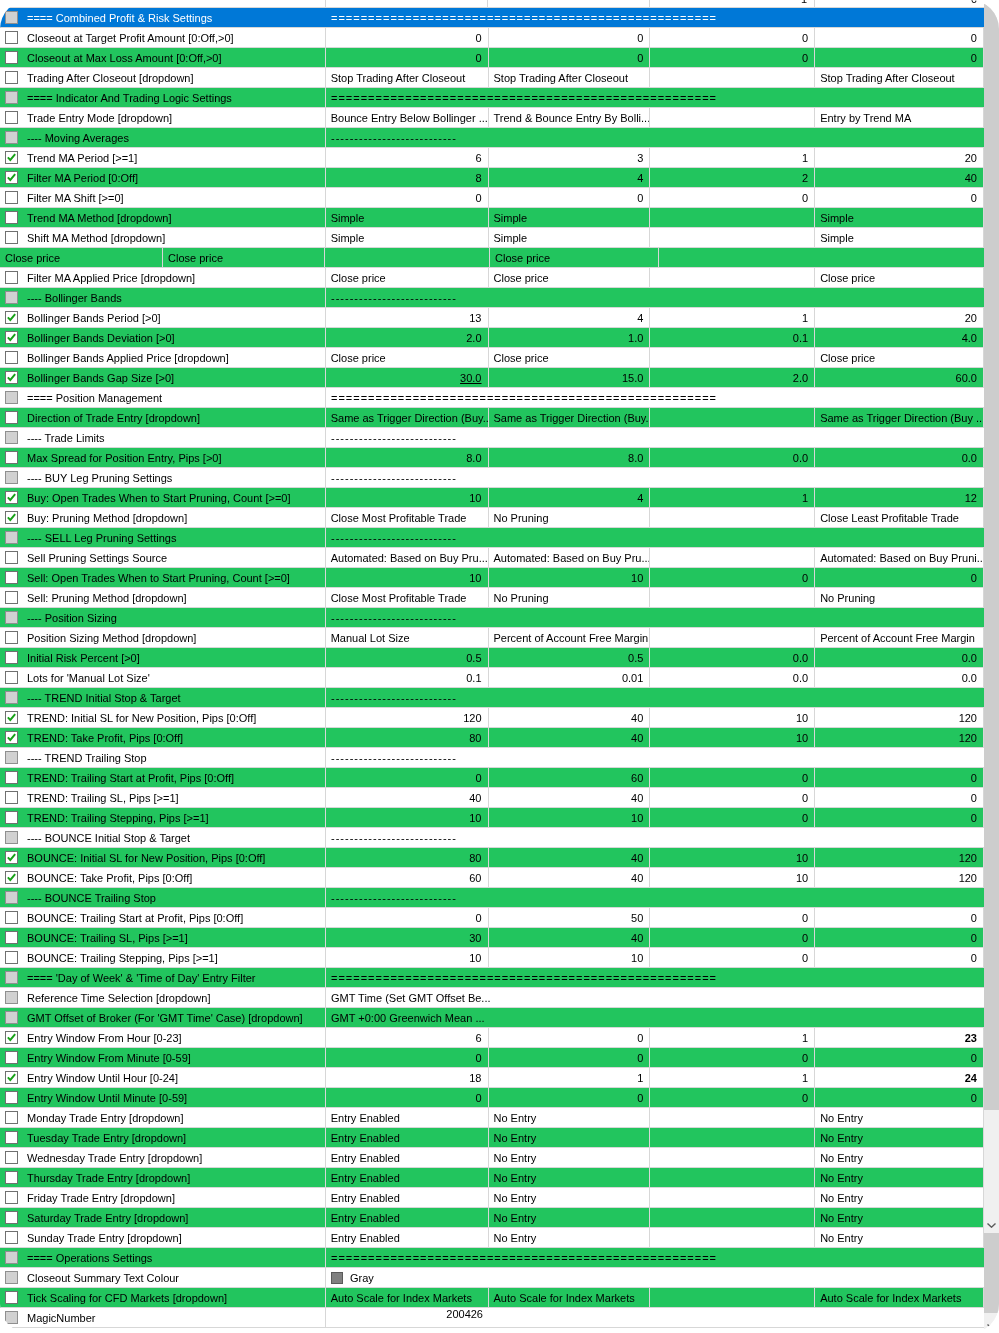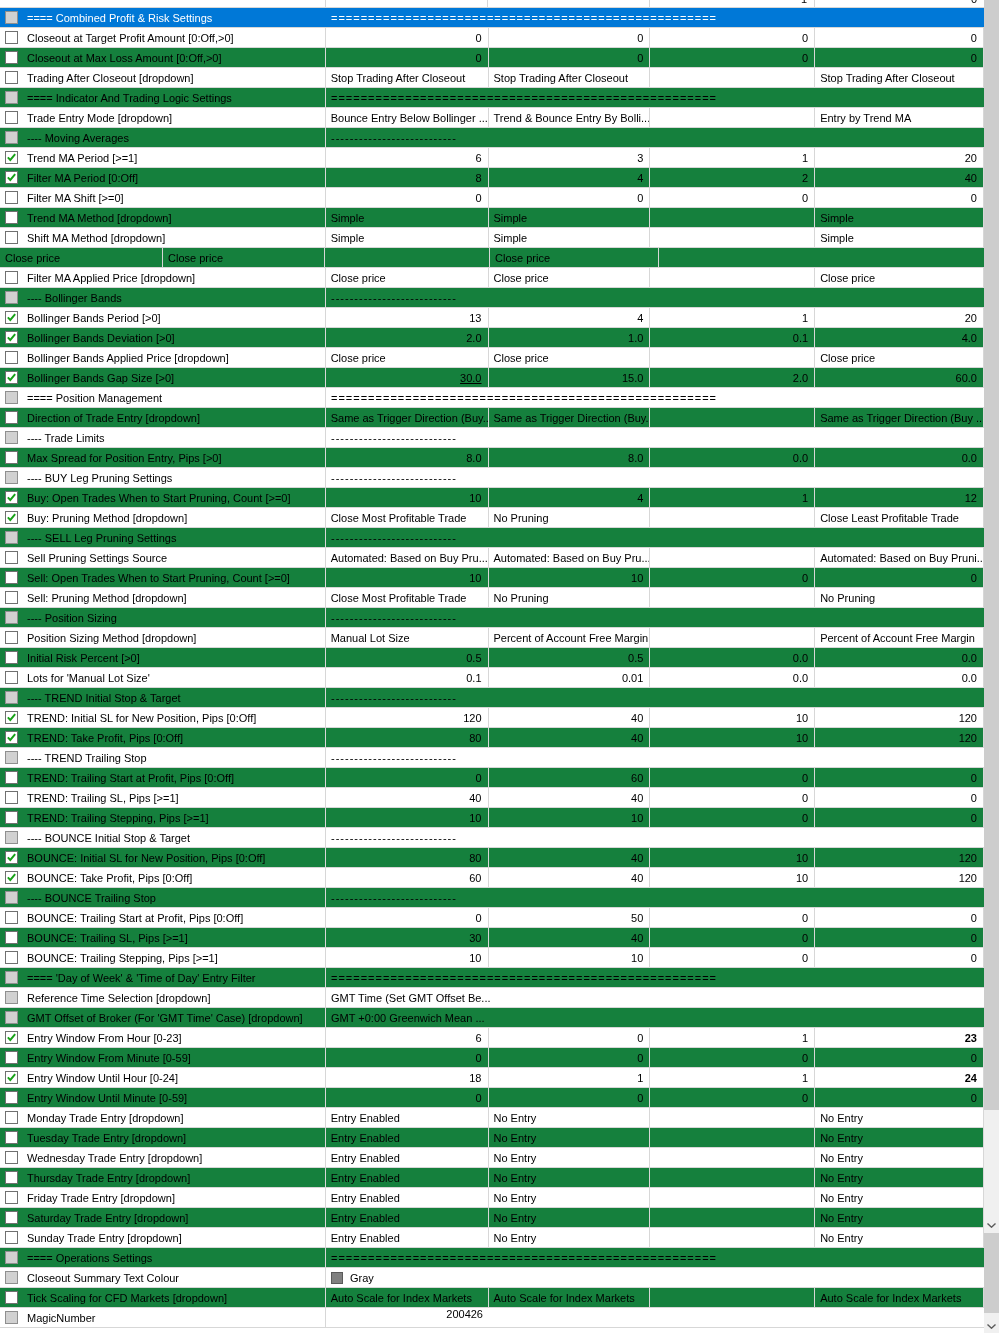--- a/index.html
+++ b/index.html
@@ -1,29 +1,29 @@
 <!DOCTYPE html>
 <html><head>
 <meta charset="utf-8">
 <style>
   html,body{margin:0;padding:0;background:#ffffff;}
   .screen{
     position:relative;width:999px;height:1333px;background:#ffffff;overflow:hidden;
-    font-family:"Liberation Sans","DejaVu Sans",sans-serif;font-size:11px;color:#000;
+    font-family:"Liberation Sans","DejaVu Sans",sans-serif;font-size:11px;color:#000;border-radius:29px;
   }
   
   .topclip{position:absolute;left:0;top:0;width:984px;height:8px;background:#fff;
     border-bottom:1px solid #d7d7d7;box-sizing:border-box;overflow:hidden;}
   .topclip .vline{position:absolute;top:0;width:1px;height:8px;background:#d7d7d7;}
   .topclip .clipdigit{position:absolute;top:-9px;height:16px;line-height:16px;color:#000;}
   
   #list{position:absolute;left:0;top:8px;width:984px;}
   .row{display:flex;height:20px;box-sizing:border-box;border-bottom:1px solid #d7d7d7;
     align-items:stretch;background:#fff;}
-  .row.gray{background:#15803d;}
+  .row.gray{background:#22c55e;}
   .row.sel{background:#0078d7;color:#fff;border-bottom-color:#d7d7d7;}
   .name{width:326px;box-sizing:border-box;border-right:1px solid #d7d7d7;
     display:flex;align-items:center;padding-left:5px;overflow:hidden;white-space:nowrap;}
   .row.sel .name{border-right-color:transparent;}
   .lab{margin-left:9px;white-space:nowrap;}
   
   .cb{width:13px;height:13px;box-sizing:border-box;border:1px solid #707070;background:#fff;
     flex:none;display:flex;align-items:center;justify-content:center;}
   .cb.gray{background:#d1d1d1;border-color:#8f8f8f;}
   

